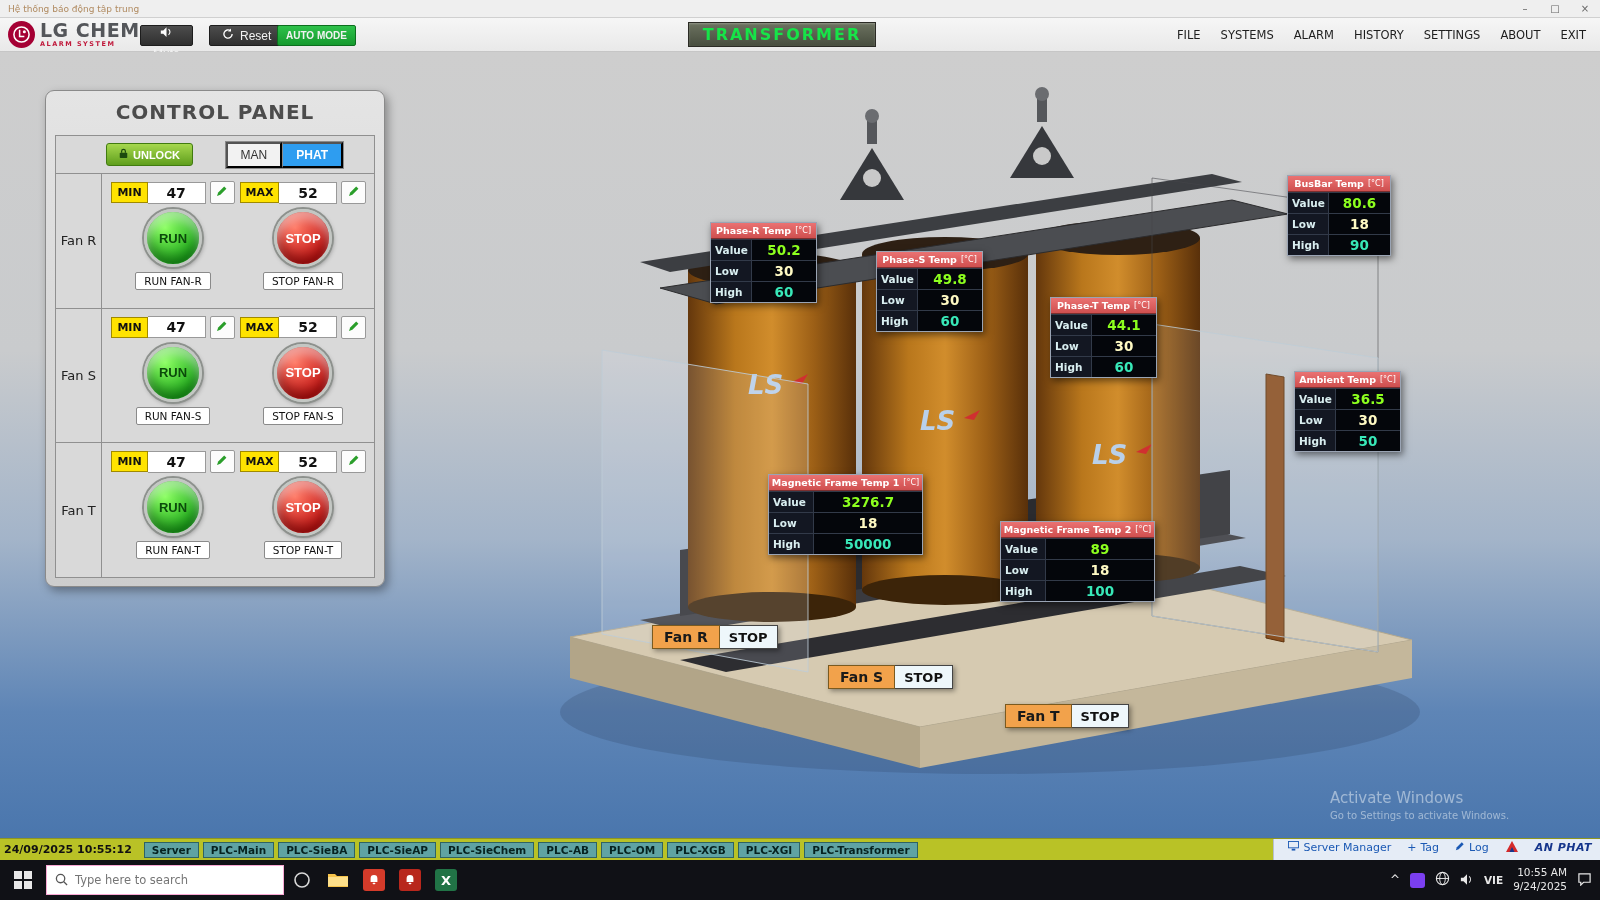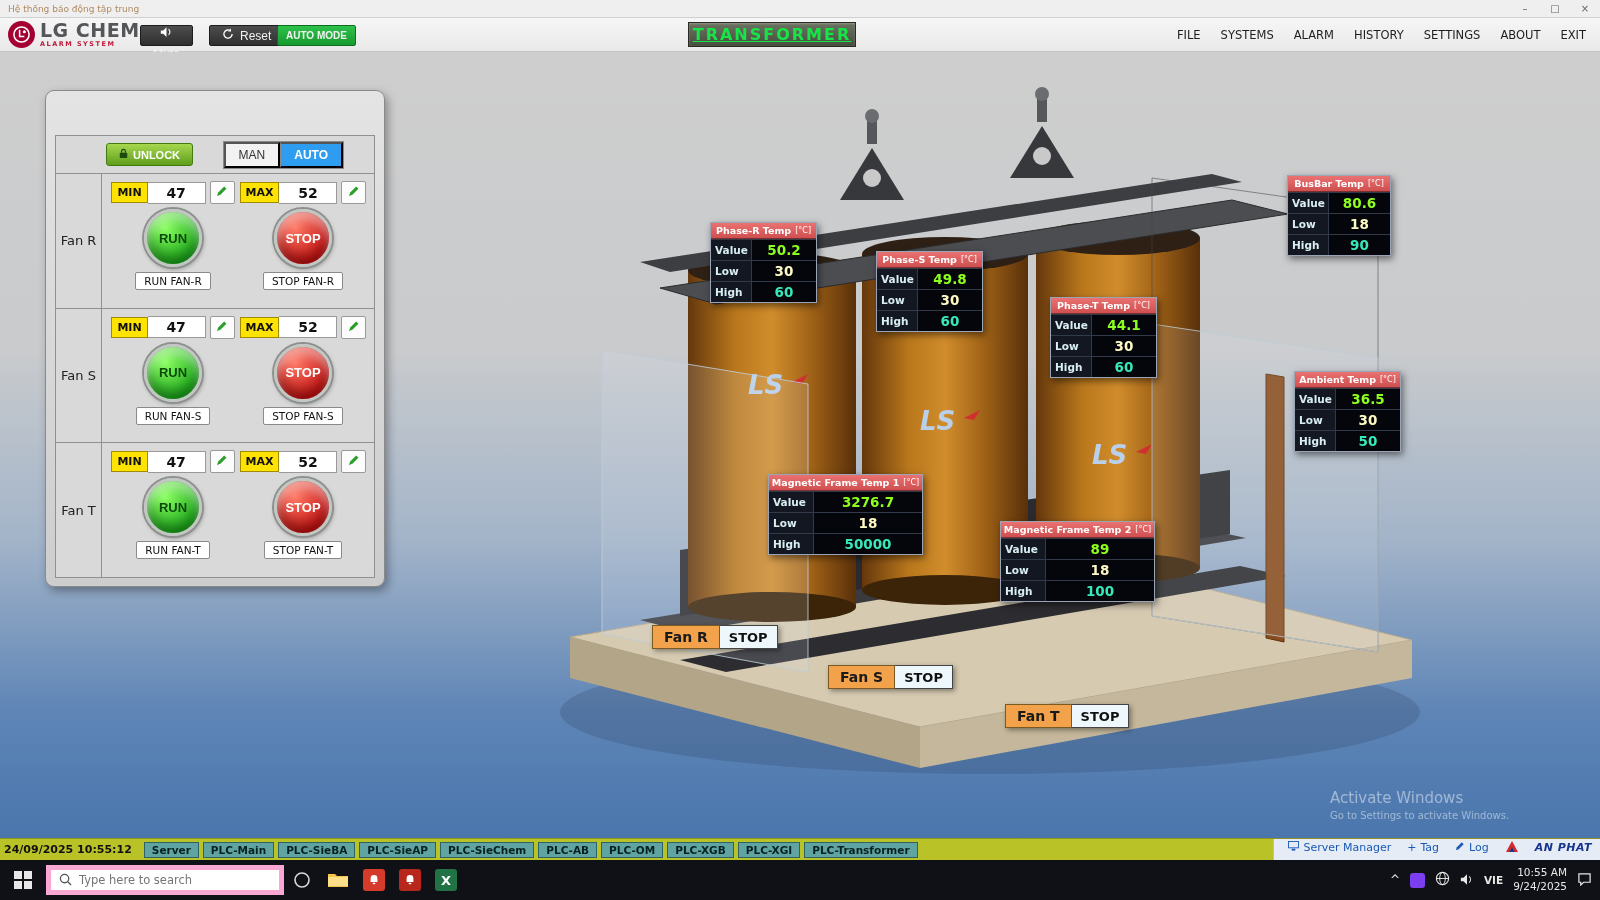--- a/index.html
+++ b/index.html
@@ -16,21 +16,21 @@
   .header { position:absolute; left:0; top:18px; width:100%; height:34px; background:linear-gradient(#f6f6f6,#e9e9e9); border-bottom:1px solid #c6c6c6; }
   .logo { position:absolute; left:8px; top:3px; display:flex; align-items:center; gap:5px; }
   .logo-circle { width:27px; height:27px; border-radius:50%; background:#a50034; display:flex; align-items:center; justify-content:center; }
   .logo-texts { display:flex; flex-direction:column; line-height:1; }
   .brand { font-size:19px; font-weight:bold; color:#54565a; letter-spacing:0.5px; }
   .brand-sub { font-size:6.5px; font-weight:bold; color:#c01a3c; letter-spacing:1.5px; margin-top:1px; }
   .hdr-btn { position:absolute; top:7px; height:21px; display:flex; align-items:center; gap:6px; background:linear-gradient(#4d4d4d,#2f2f2f); color:#f2f2f2; border:1px solid #1d1d1d; border-radius:2px; font-size:12px; padding:0 12px; }
   .hdr-btn.mute { left:140px;flex-direction:column; }
   .hdr-btn.reset { left:209px; }
   .hdr-btn.automode { left:277px; background:linear-gradient(#2ec14a,#159a2e); border-color:#0c6e1e; font-size:10px; font-weight:bold; padding:0 8px; }
-  .banner { position:absolute; left:688px; top:4px; width:168px; height:25px; background:linear-gradient(#6c7260,#474d3e); border:1px solid #2b2b25; display:flex; align-items:center; justify-content:center; color:#16e448; font-size:16px; font-weight:bold; letter-spacing:2px; box-shadow:inset 0 1px 2px rgba(255,255,255,.25);text-decoration:underline; }
+  .banner { position:absolute; left:688px; top:4px; width:188px; height:25px; background:linear-gradient(#6c7260,#474d3e); border:1px solid #2b2b25; display:flex; align-items:center; justify-content:center; color:#16e448; font-size:16px; font-weight:bold; letter-spacing:2px; box-shadow:inset 0 1px 2px rgba(255,255,255,.25); }
   .menu { position:absolute; right:14px; top:0; height:100%; display:flex; align-items:center; gap:20px; }
   .menu-item { font-size:11.5px; color:#1d1d1d; }
 
   
   .main { position:absolute; left:0; top:52px; width:1600px; height:786px; background:linear-gradient(180deg,#cecece 0%,#c9cbcd 38%,#a3b4c9 62%,#5e85b6 84%,#4a76ad 100%); }
   .transformer { position:absolute; left:540px; top:30px; width:920px; height:750px; }
   .lsLogo { font-size:26px; font-weight:bold; font-style:italic; fill:#b9d0ea; }
 
   
   .cp { position:absolute; left:45px; top:38px; width:340px; height:497px; background:linear-gradient(#e4e4e4,#cdcdcd); border:1px solid #8a8a8a; border-radius:9px; box-shadow:3px 4px 10px rgba(0,0,0,.35); }
@@ -87,21 +87,21 @@
   .sb-right { margin-left:auto; height:100%; background:#e5ecf6; border-left:1px solid #b7c0cf; display:flex; align-items:center; gap:16px; padding:0 8px 4px 14px; }
   .sb-link { display:flex; align-items:center; gap:4px; color:#1b59b4; font-size:11px; white-space:nowrap; }
   .anphat { display:flex; align-items:center; gap:16px; }
   .anphat b { color:#16368c; font-size:11px; font-style:italic; letter-spacing:0.5px; }
 
   
   .taskbar { position:absolute; left:0; top:860px; width:1600px; height:40px; background:#101116; display:flex; align-items:center; }
   .start-btn { width:46px; height:100%; display:flex; align-items:center; justify-content:center; }
   .win-logo { display:grid; grid-template-columns:8px 8px; grid-template-rows:8px 8px; gap:2px; }
   .win-logo div { background:#e8e8e8; }
-  .search-box { width:238px; height:30px; background:#fff; border:5px solid #f9a8d4; display:flex; align-items:center; gap:7px; padding:0 8px; }
+  .search-box { width:238px; height:30px; background:#fff; border:1px solid #f9a8d4; display:flex; align-items:center; gap:7px; padding:0 8px; }
   .search-box input { border:none; outline:none; font-size:11.5px; color:#555; width:100%; font-family:"DejaVu Sans",sans-serif; background:transparent; }
   .tb-icon { width:36px; height:100%; display:flex; align-items:center; justify-content:center; }
   .tile { width:22px; height:22px; border-radius:3px; display:flex; align-items:center; justify-content:center; }
   .tile.alarm { background:#d43b2a; }
   .tile.alarm2 { background:#b8271c; }
   .tile.excel { background:#217346; color:#fff; font-size:13px; font-weight:bold; }
   .tray { margin-left:auto; display:flex; align-items:center; gap:10px; padding-right:8px; height:100%; }
   .tray-glyph { color:#e8e8e8; font-size:12px; }
   .tray-lang { color:#e8e8e8; font-size:10.5px; font-weight:bold; }
   .tray-clock { color:#e8e8e8; font-size:10.5px; text-align:right; line-height:1.3; }
@@ -232,32 +232,33 @@
 
       <g>
         <polygon points="612,96 838,128 838,570 612,534" fill="none" stroke="rgba(70,70,75,.55)"></polygon>
         <polygon points="726,292 744,295 744,560 726,556" fill="#8a4e1e" stroke="#5f340f"></polygon>
         <polygon points="62,268 268,302 268,590 62,552" fill="rgba(222,233,242,.16)" stroke="rgba(190,205,215,.85)"></polygon>
         <polygon points="612,242 838,276 838,570 612,534" fill="rgba(222,233,242,.13)" stroke="rgba(190,205,215,.8)"></polygon>
       </g>
     </svg>
 
     <div class="cp">
+      <div class="cp-title">CONTROL PANEL</div>
       <div class="cp-table">
         <div class="cp-head">
           <button class="unlock-btn">
             <span><svg width="9" height="11" viewBox="0 0 12 14">
                   <rect x="1" y="6" width="10" height="7" rx="1" fill="#1c4a0e"></rect>
                   <path d="M3.5 6V4a2.5 2.5 0 0 1 5 0v2" stroke="#1c4a0e" stroke-width="1.6" fill="none"></path>
                 </svg></span>
             <span>UNLOCK</span>
           </button>
           <div class="mode-group">
             <button class="mode-btn man">MAN</button>
-            <button class="mode-btn auto">AUTO</button>
+            <button class="mode-btn auto">PHAT</button>
           </div>
         </div>
 
         <div class="fan-row">
           <div class="fan-name">Fan R</div>
           <div class="fan-content">
             <div class="fan-col">
               <div class="limit">
                 <span class="tag">MIN</span>
                 <span class="num">47</span>

